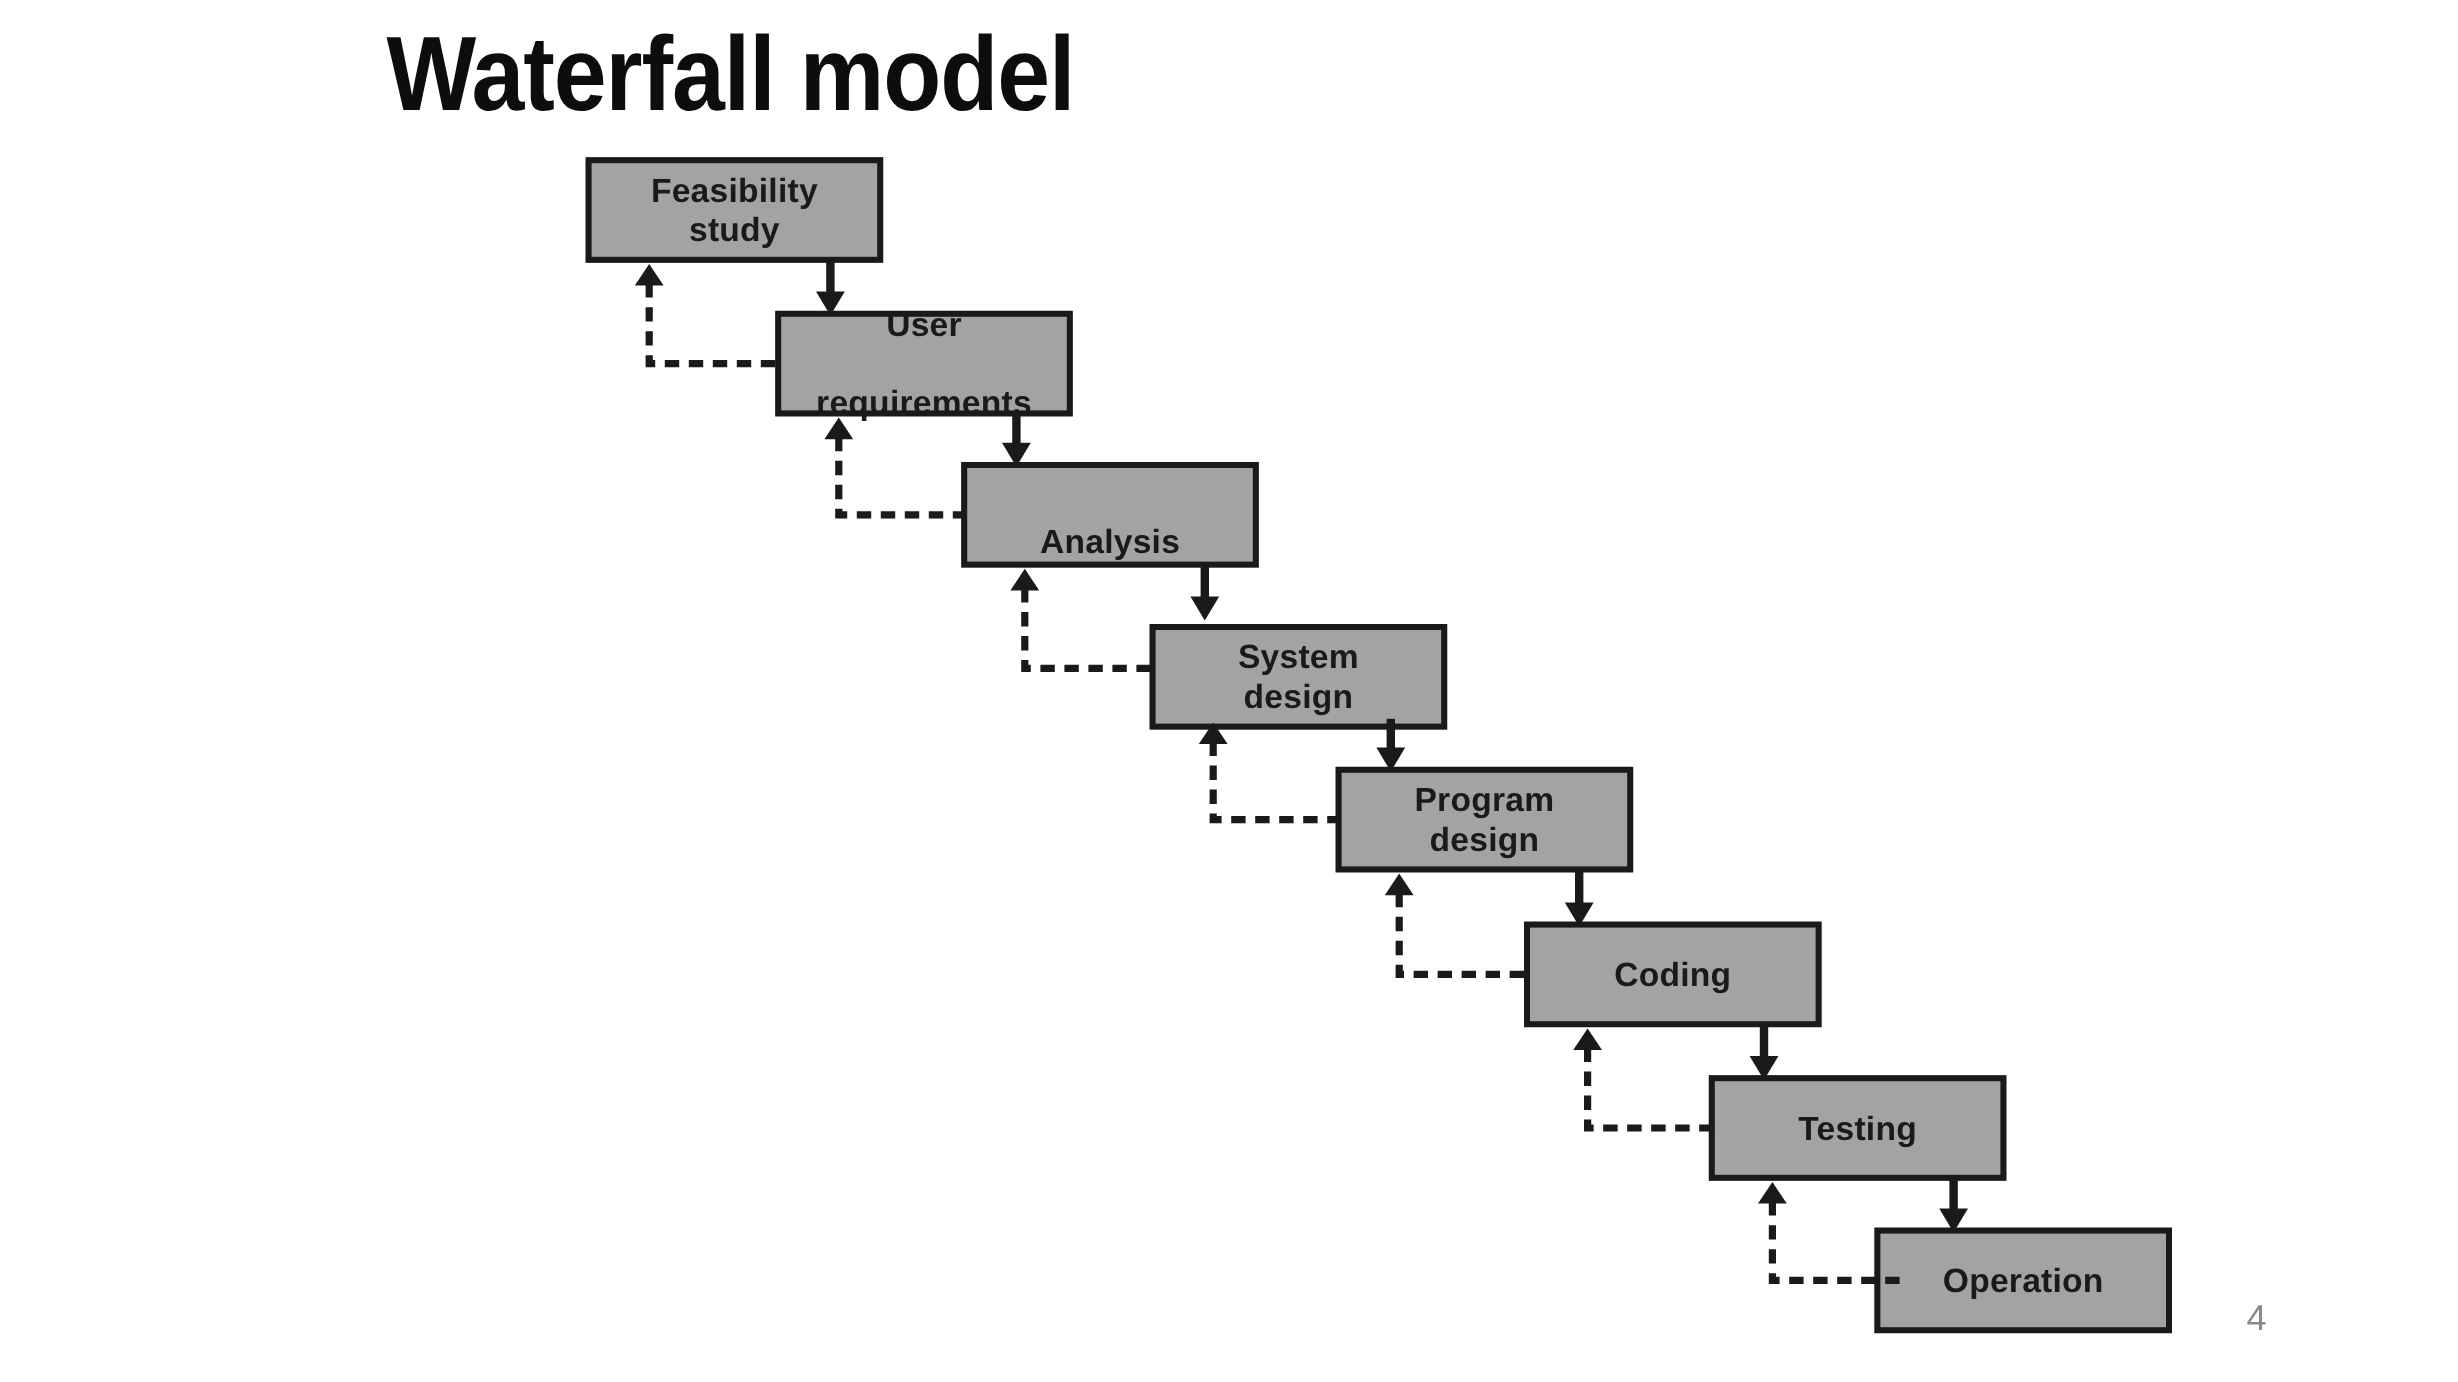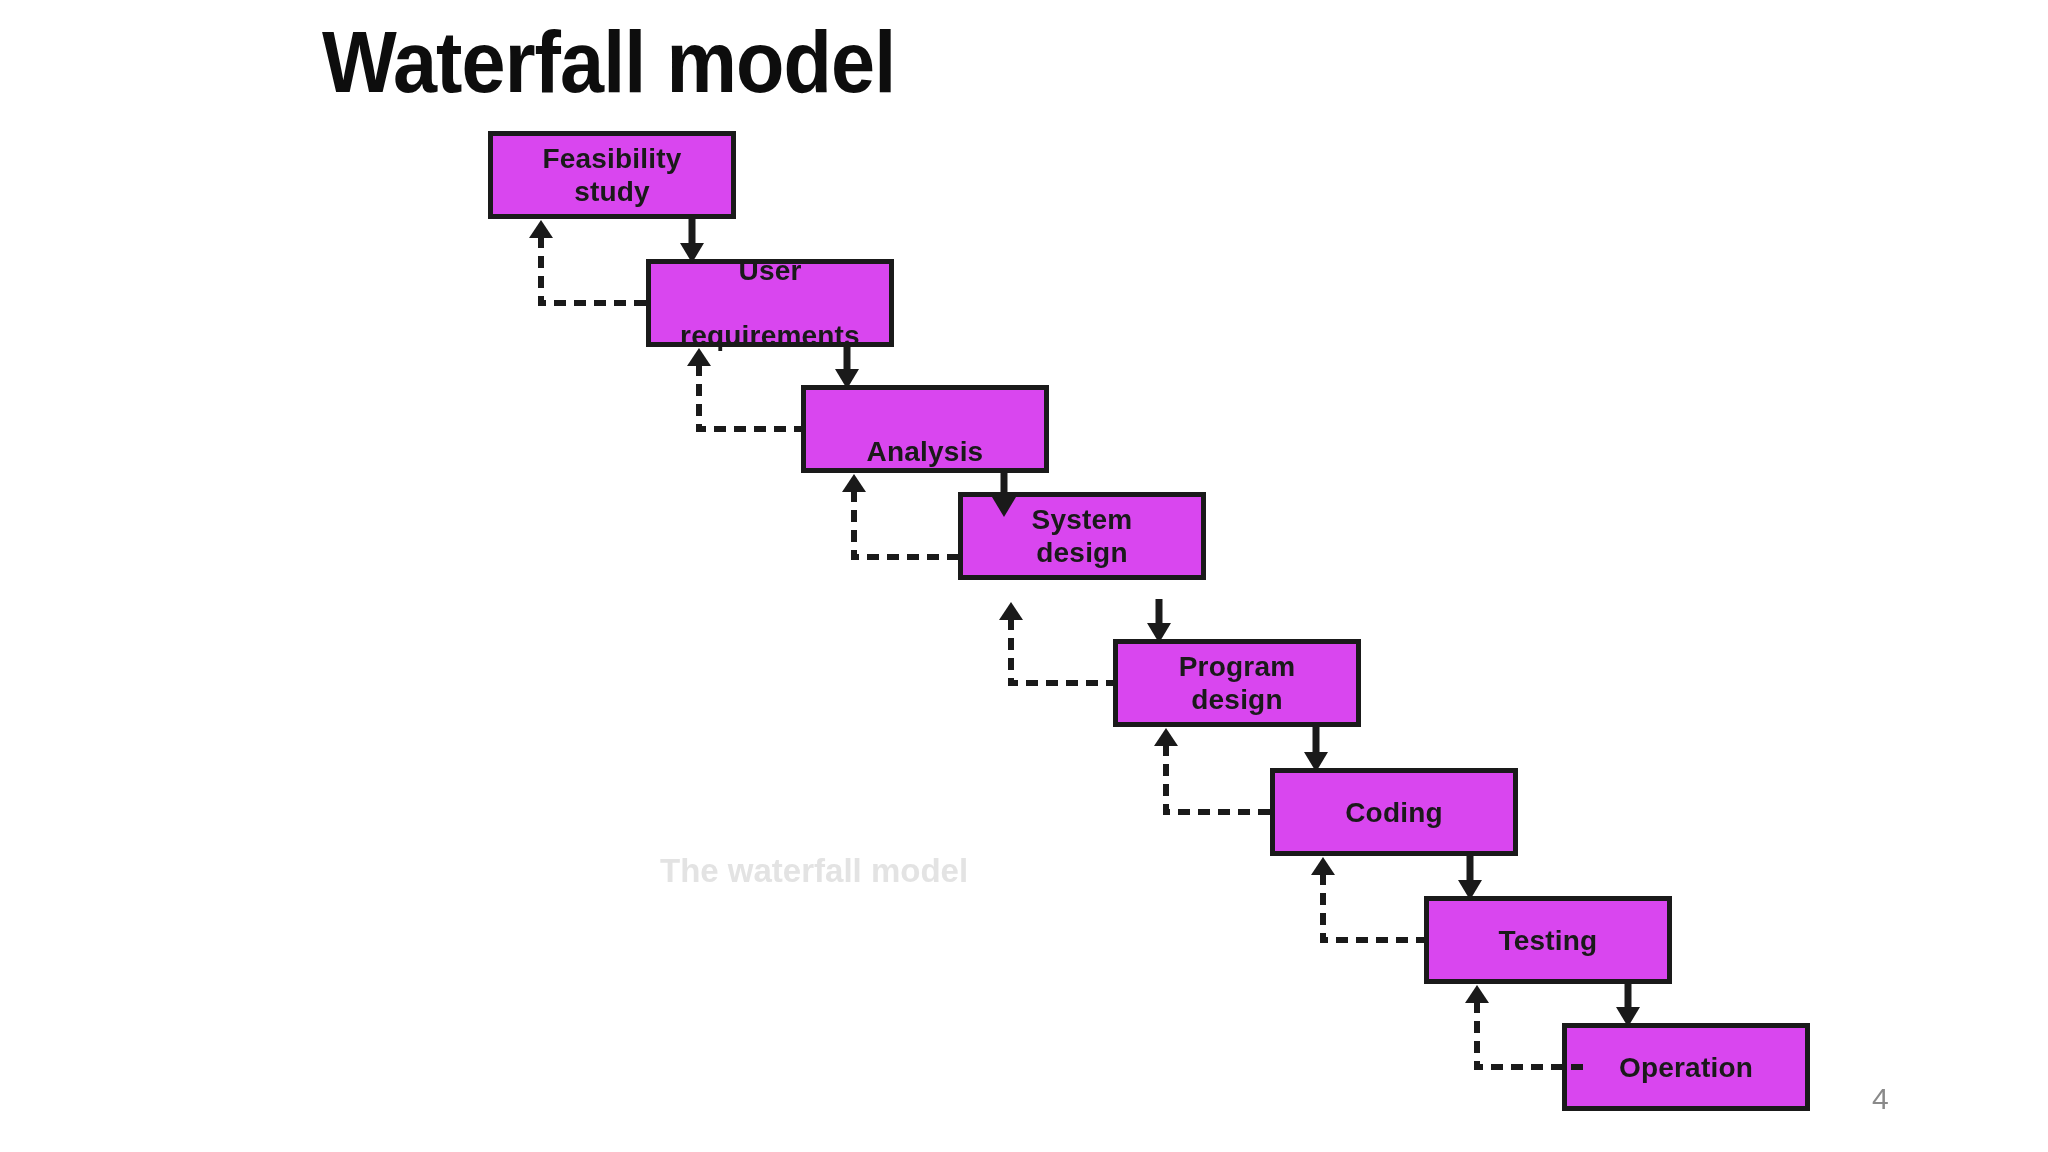--- a/index.html
+++ b/index.html
@@ -40,21 +40,21 @@
     font-size: 30px;
     color: #8a8a8a;
   }
 
   .diagram { position: absolute; left: 0; top: 0; width: 2048px; height: 1152px; }
 
   .stage-box {
     position: absolute;
     box-sizing: border-box;
     width: 248px; height: 88px;
-    background: #d946ef;
+    background: #a3a3a3;
     border: 5px solid #1a1a1a;
     display: flex;
     flex-direction: column;
     align-items: center;
     justify-content: center;
     text-align: center;
     font-size: 28px;
     line-height: 33px;
     font-weight: 600;
     color: #1a1a1a;
@@ -66,36 +66,35 @@
     width: 2048px; height: 1152px;
     pointer-events: none;
   }
 </style>
 </head>
 <body>
 
 <div class="slide">
   <h1 class="title">Waterfall model</h1>
 
-  <div class="watermark">The waterfall model</div>
 
   <div class="diagram">
     <div id="boxes">
         <div class="stage-box" style="left: 488px; top: 131px;">
           <span>Feasibility</span>
           <span>study</span>
         </div>
         <div class="stage-box" style="left: 646px; top: 259px; gap: 32px;">
           <span>User</span>
           <span>requirements</span>
         </div>
         <div class="stage-box" style="left: 801px; top: 385px; justify-content: flex-end;">
           <span>Analysis</span>
         </div>
-        <div class="stage-box" style="left: 958px; top: 492px;">
+        <div class="stage-box" style="left: 958px; top: 520px;">
           <span>System</span>
           <span>design</span>
         </div>
         <div class="stage-box" style="left: 1113px; top: 639px;">
           <span>Program</span>
           <span>design</span>
         </div>
         <div class="stage-box" style="left: 1270px; top: 768px;">
           <span>Coding</span>
         </div>

